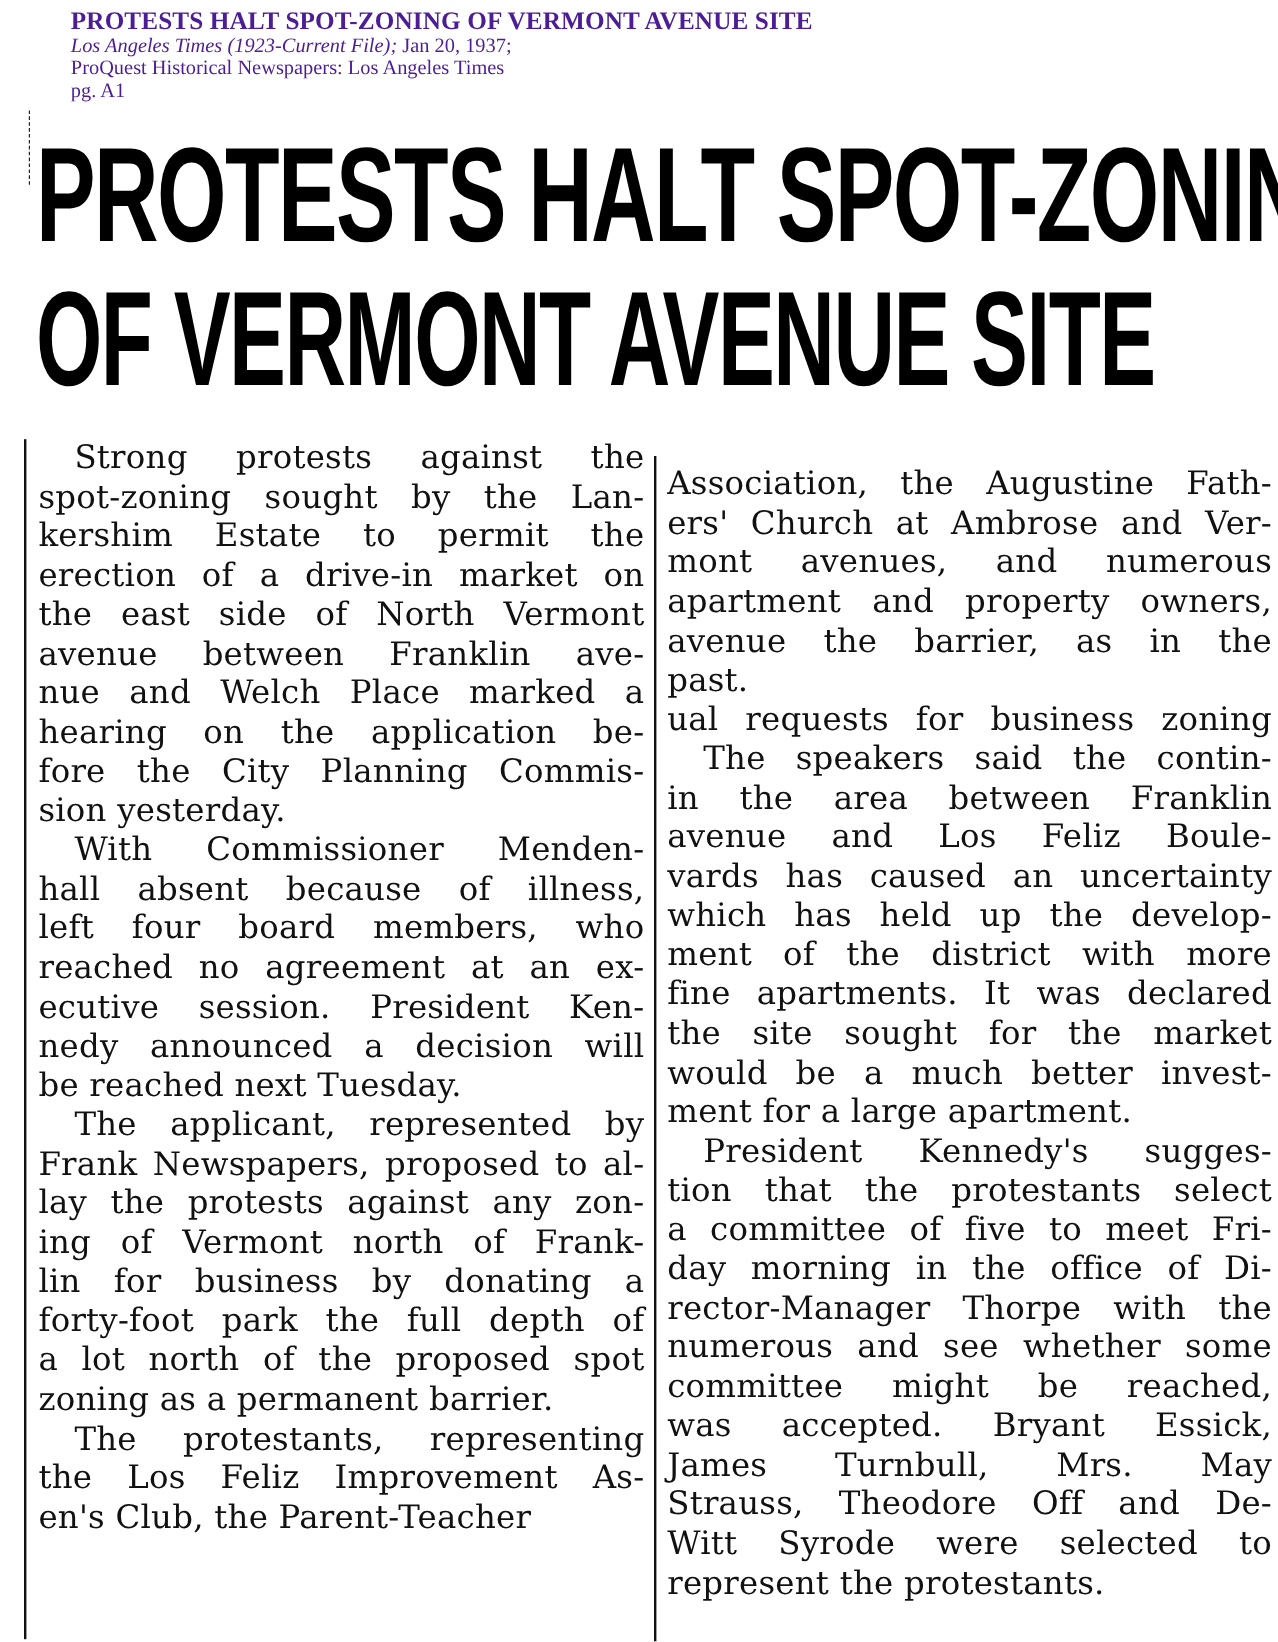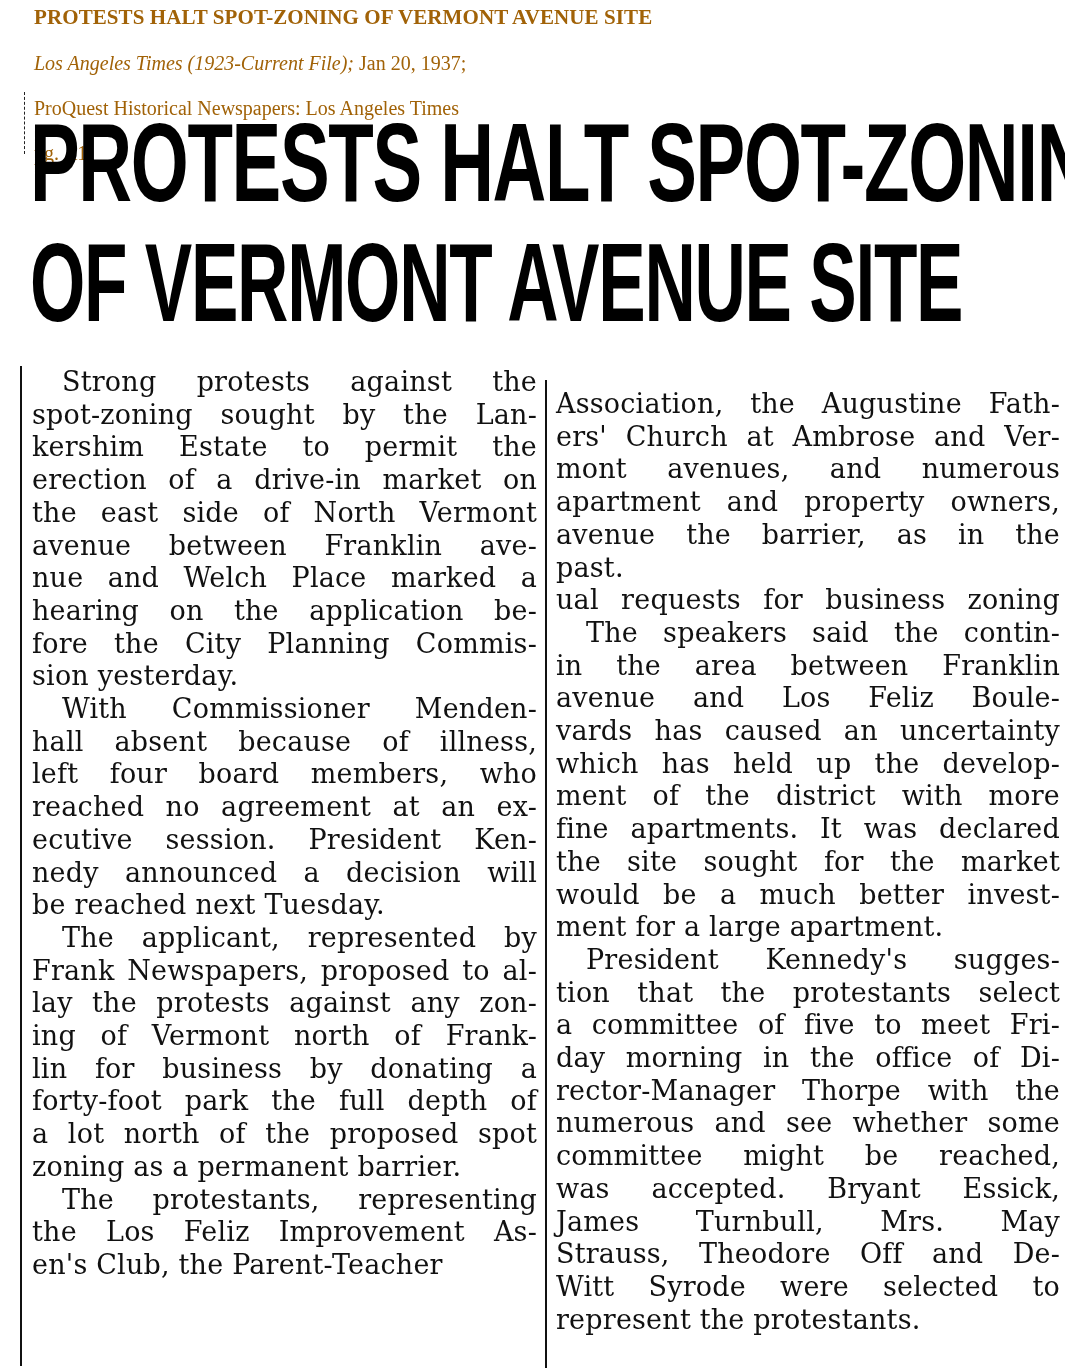--- a/index.html
+++ b/index.html
@@ -1,20 +1,20 @@
 <!DOCTYPE html>
 <html><head>
   <meta charset="utf-8">
   <style>
     html, body { margin: 0; padding: 0; background: #ffffff; }
     body { width: 1065px; height: 1368px; position: relative; overflow: hidden; color: #000; }
 
-    .citation { position: absolute; left: 34px; top: 6px; font-family: "Liberation Serif", serif; color: #a16207; }
+    .citation { position: absolute; left: 59px; top: 6px; font-family: "Liberation Serif", serif; color: #4c1d95; }
     .citation .cit-title { font-weight: bold; font-size: 21px; line-height: 22px; letter-spacing: 0.1px; }
-    .citation .cit-line { font-size: 20px; line-height: 19px; margin-top: 26px; }
+    .citation .cit-line { font-size: 17px; line-height: 19px; }
     .citation .cit-line i { font-style: italic; }
 
     .left-tick { position: absolute; left: 24px; top: 92px; width: 1px; height: 62px; border-left: 1px dashed #222; }
 
     .headline { position: absolute; left: 30px; top: 104px; width: 1010px; font-family: "DejaVu Sans", sans-serif; font-weight: bold; color: #000; }
     .headline .hl-line {
       display: block; font-size: 112px; line-height: 118px; letter-spacing: -2px;
       transform: scaleX(0.62); transform-origin: left top; white-space: nowrap;
       font-family: "Liberation Sans", sans-serif; font-weight: bold;
     }

